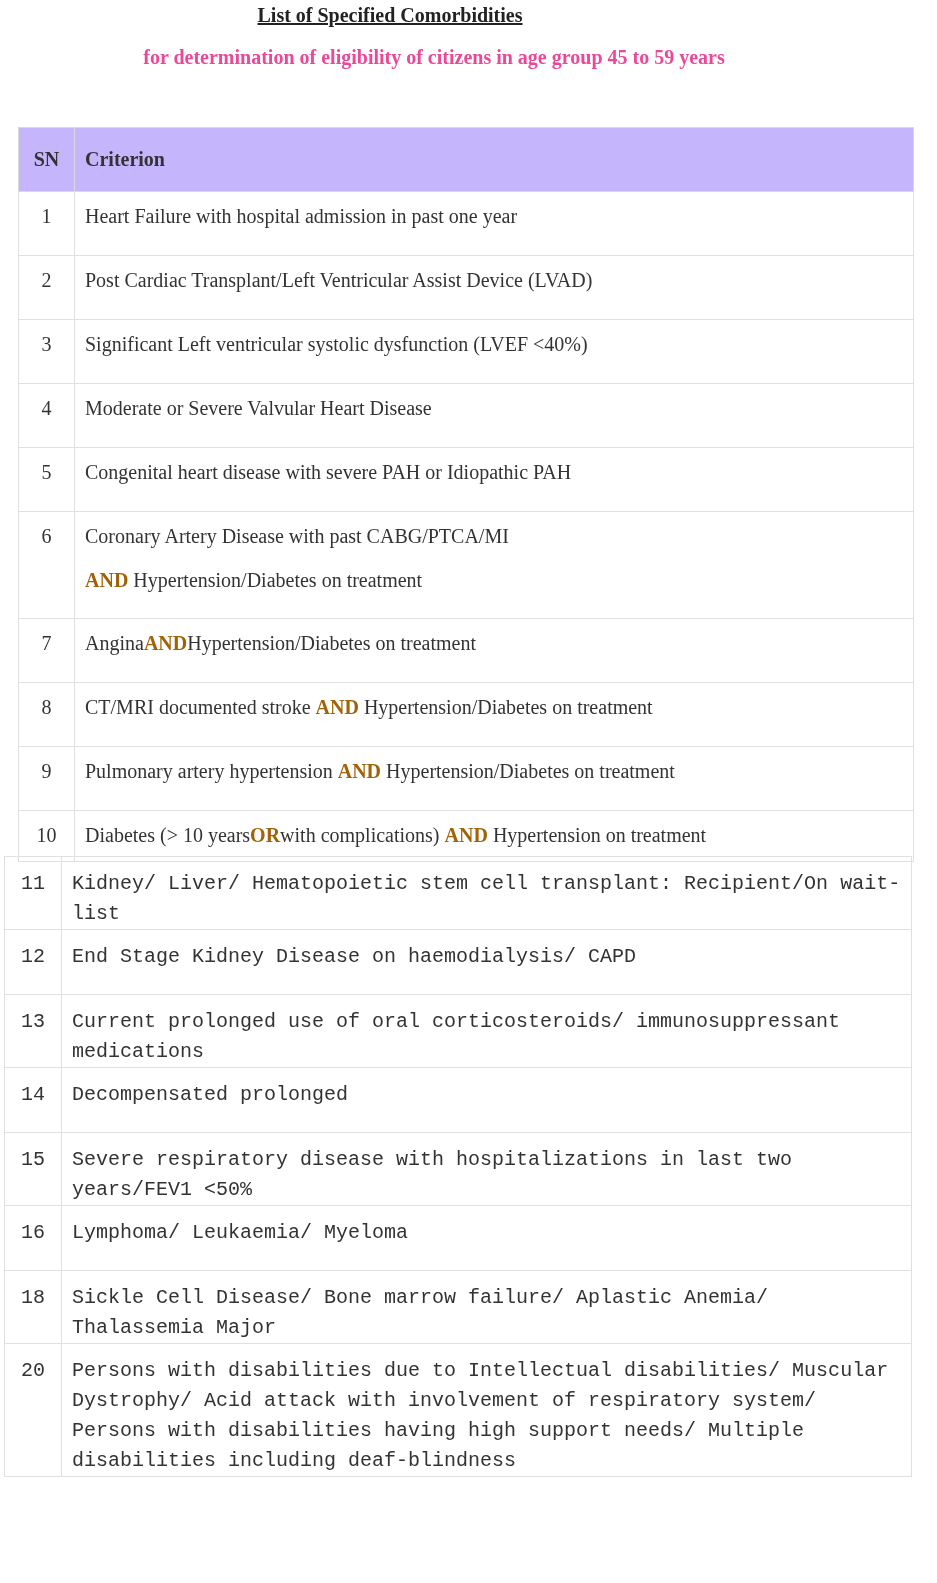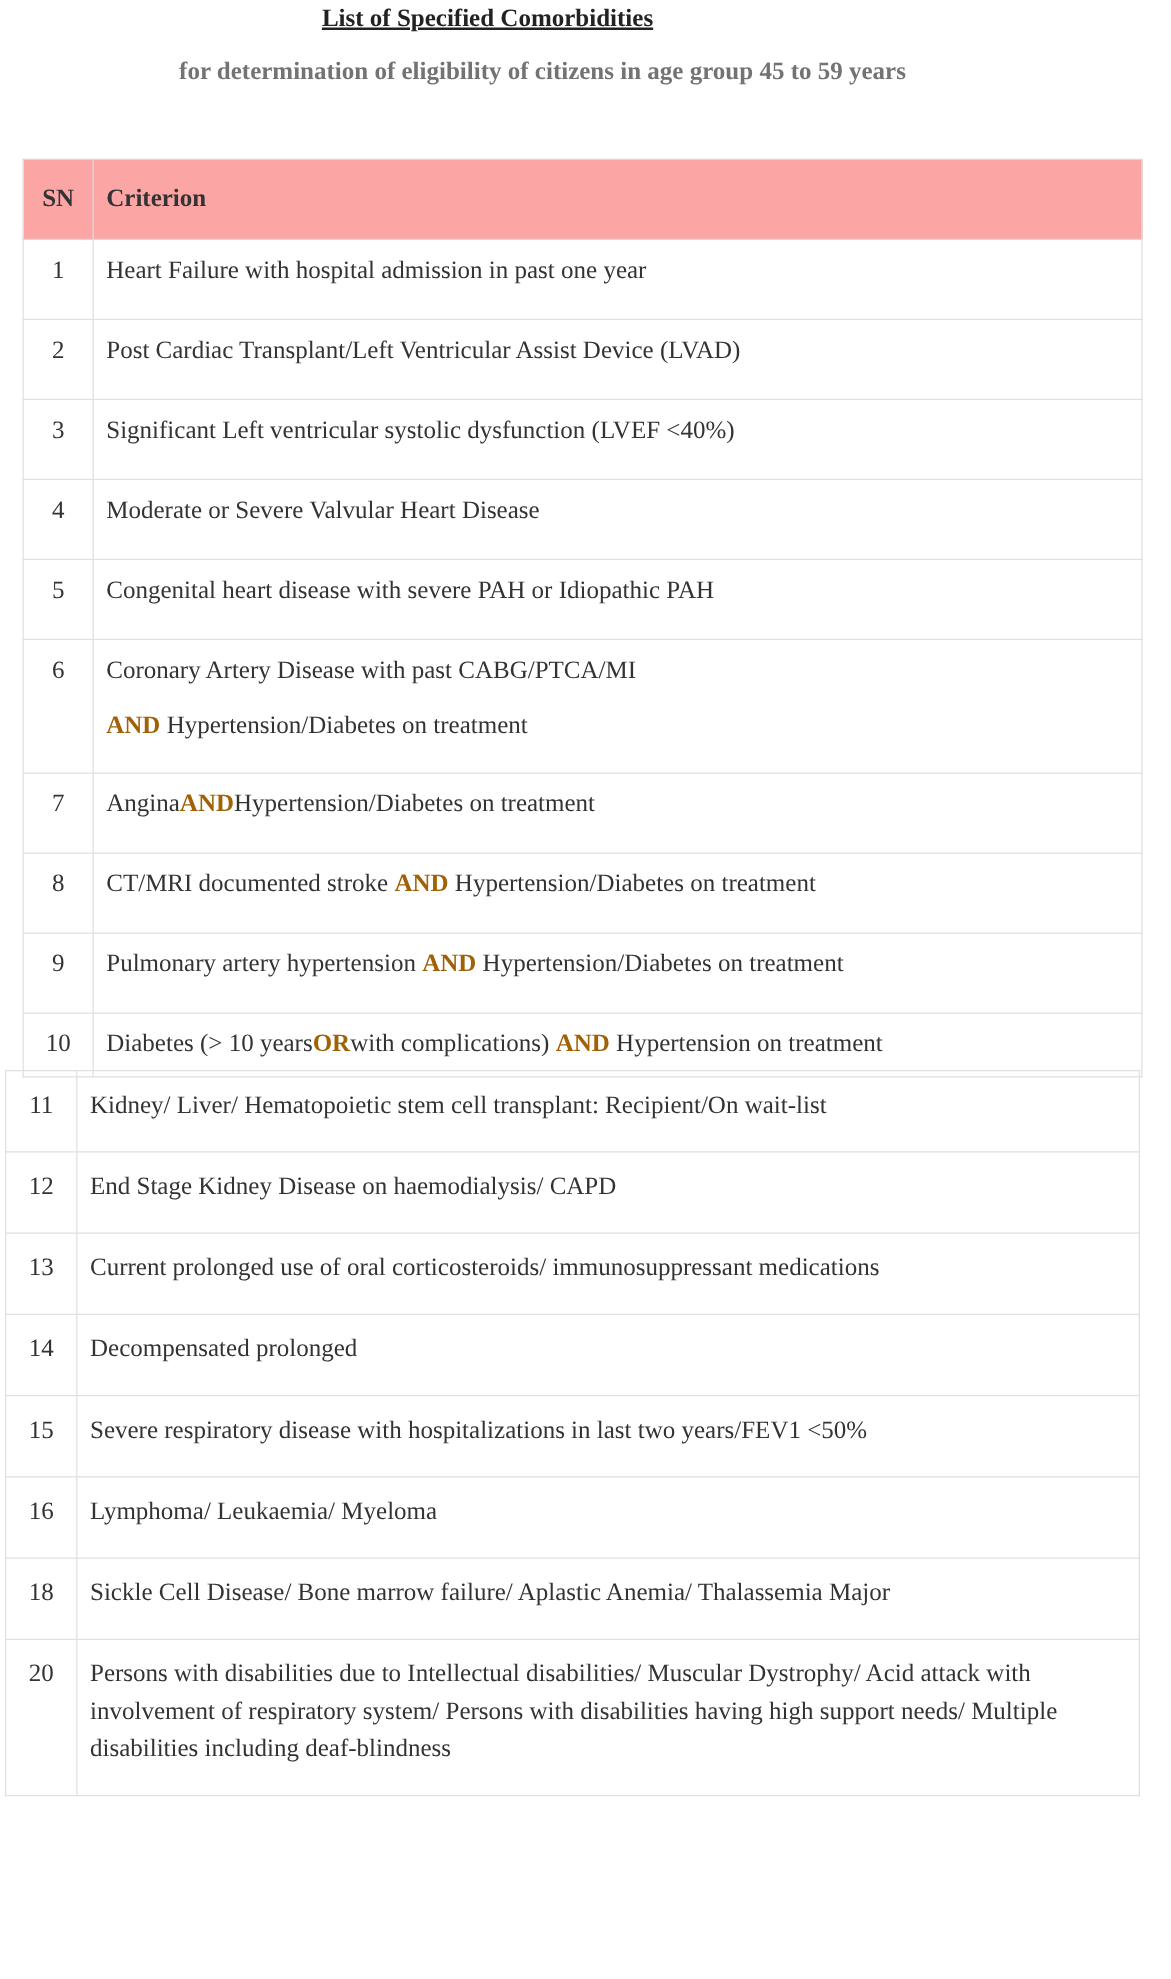--- a/index.html
+++ b/index.html
@@ -1,35 +1,35 @@
 <!DOCTYPE html>
 <html><head>
 <meta charset="utf-8">
 <style>
   html, body { margin:0; padding:0; background:#ffffff; }
   body { width:937px; height:1583px; position:relative; overflow:hidden;
          font-family:"Liberation Serif","DejaVu Serif",serif; color:#333; }
   .title { position:absolute; left:0; width:780px; top:4px; text-align:center;
            font-size:20px; font-weight:bold; text-decoration:underline; color:#222; }
   .subtitle { position:absolute; left:0; width:868px; top:46px; text-align:center;
-           font-size:20px; font-weight:bold; color:#737373; }
+           font-size:20px; font-weight:bold; color:#ec4899; }
   table { position:absolute; border-collapse:collapse; font-size:20px; color:#333; }
   td, th { border:1px solid #e0e0e0; vertical-align:top; text-align:left; }
-  th { background:#fca5a5; font-weight:bold; border-color:#d9d9d9;margin-left:16px; }
+  th { background:#c4b5fd; font-weight:bold; border-color:#d9d9d9;margin-left:16px; }
   .t1 { left:18px; top:127px; width:896px; }
   .t1 col.c1 { width:56px; } 
   .t1 th { height:63px; vertical-align:middle; padding:0 10px; }
   .t1 td { height:63px; padding:0 10px; vertical-align:top; }
   .t1 td .cell { padding-top:12px; line-height:24px; }
   .t1 td.sn { text-align:center; padding:0; }
   .t1 tr.tall td { height:106px; }
   .t1 tr.short td { height:50px; }
   .t2 { left:4px; top:856px; width:908px; }
   .t2 td { height:64px; padding:0 10px; }
-  .t2 td .cell { padding-top:12px; line-height:30px; }
+  .t2 td .cell { padding-top:12px; line-height:30px;font-family:Liberation Mono, monospace; }
   .t2 td.sn { text-align:center; width:36px; padding:0 10px; }
   .t2 tr.tall td { height:124px; }
   b { color:#a16207; }
 </style>
 </head>
 <body>
 
 <div class="title">List of Specified Comorbidities</div>
 <div class="subtitle">for determination of eligibility of citizens in age group 45 to 59 years</div>
 

